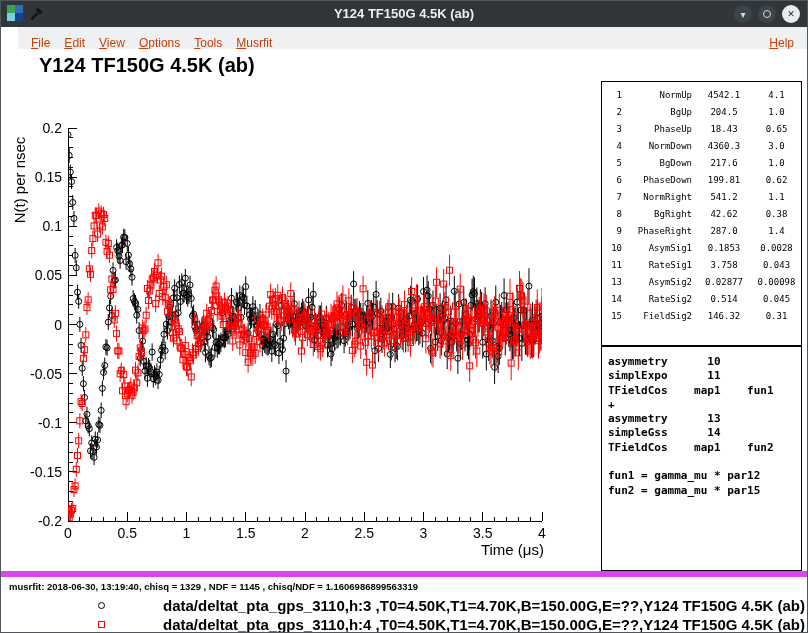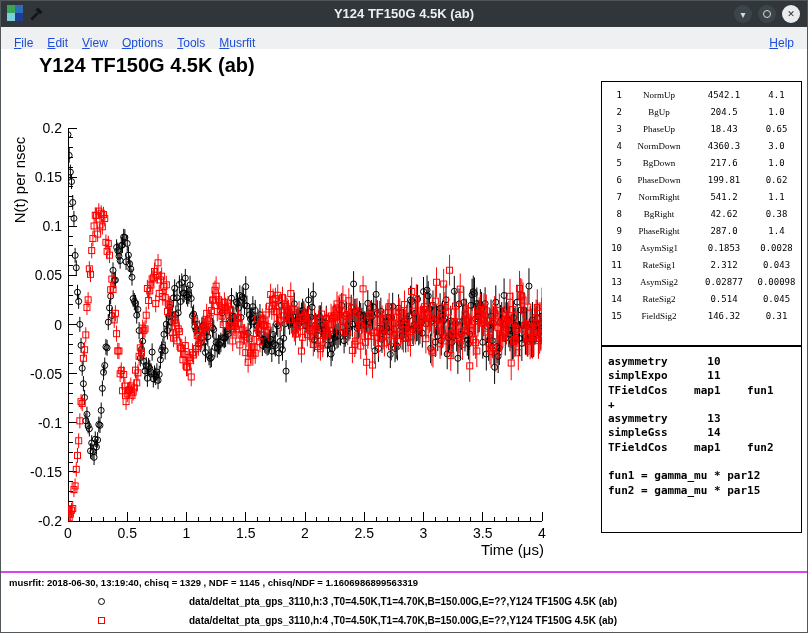--- a/index.html
+++ b/index.html
@@ -16,54 +16,54 @@
   .tb-buttons { position:absolute; right:7px; top:4px; display:flex; gap:6px; }
   .tb-btn { width:18px; height:18px; border-radius:50%; display:flex; align-items:center;
             justify-content:center; font-size:10px; background:#3c4549; color:#d7dbdd; cursor:default; }
   .tb-btn.close { background:#e9ebec; color:#2a2e31; font-size:9px; }
   .ring { width:8px; height:8px; border:1.5px solid #d7dbdd; border-radius:50%; }
   .appicon { width:16px; height:16px; display:grid; grid-template-columns:8px 8px; grid-template-rows:8px 8px; }
   .appicon span:nth-child(1){background:#3aa655}.appicon span:nth-child(2){background:#2d6fb7}
   .appicon span:nth-child(3){background:#7ad0e0}.appicon span:nth-child(4){background:#1c3f94}
 
   
-  .menubar { position:absolute; top:26px; left:0; right:0; height:33px; background:#eff0f1;
+  .menubar { position:absolute; top:26px; left:17px; right:0; height:33px; background:#eff0f1;
              border-bottom:1px solid #bdc3c7; display:flex; align-items:center;
-             font-size:12px; color:#1d4ed8; padding:0 6px; }
+             font-size:12px; color:#c2410c; padding:0 6px; }
   .menu-item { padding:2px 7px; cursor:default; }
   .menu-item .accel { text-decoration:underline; }
   .menu-right { margin-left:auto; display:flex; }
 
   
   .canvas { position:absolute; top:48px; left:0; right:0; height:522px; background:#fff; }
   .plot-title { position:absolute; left:38px; top:5px; font-size:20px; font-weight:bold; color:#000; }
   #plot-svg { position:absolute; left:0; top:0; }
 
   .param-box { position:absolute; left:600px; top:32px; width:201px; height:265px;
                border:1px solid #000; background:#fff; padding:5px 6px; overflow:hidden; }
   .p-row { display:grid; grid-template-columns:14px 66px 56px 41px; column-gap:4px;
            height:17px; line-height:17px; font-family:"DejaVu Sans Mono", monospace;
            font-size:9px; color:#000; }
-  .p-idx { text-align:right; } .p-name { text-align:center;font-family:Liberation Serif, serif; }
+  .p-idx { text-align:right; } .p-name { text-align:right; }
   .p-val, .p-err { text-align:center; }
 
-  .theory-box { position:absolute; left:600px; top:297px; width:201px; height:187px;
+  .theory-box { position:absolute; left:600px; top:297px; width:201px; height:225px;
                 border:1px solid #000; background:#fff; padding:8px 6px; }
   .theory-box pre { font-family:"DejaVu Sans Mono", monospace; font-size:11px;
                     font-weight:bold; line-height:14.3px; color:#000; }
 
   
   .bottombar { position:absolute; top:570px; left:0; right:0; height:63px; background:#fff;
-               border-top:2px solid #d946ef; }
+               border-top:6px solid #d946ef; }
   .musrfit-line { position:absolute; left:8px; top:4px; font-size:9.5px; font-weight:bold; color:#000; }
   .legend { position:absolute; left:0; right:0; top:19px; }
   .lg-row { display:flex; align-items:center; height:19px; }
   .lg-marker { margin-left:97px; width:7px; height:7px; border:1px solid #000; background:#fff; flex:none; }
   .lg-marker.circle { border-radius:50%; }
-  .lg-text { margin-left:84px; font-size:10px; font-weight:bold; color:#000; white-space:nowrap; }
+  .lg-text { margin-left:58px; font-size:15px; font-weight:bold; color:#000; white-space:nowrap; }
 </style>
 </head>
 <body>
 
 <div class="window">
 
   <div class="titlebar">
     <div class="tb-left">
       <span class="appicon">
           <span></span>
@@ -1883,21 +1883,21 @@
         </div>
         <div class="p-row">
           <span class="p-idx">10</span>
           <span class="p-name">AsymSig1</span>
           <span class="p-val">0.1853</span>
           <span class="p-err">0.0028</span>
         </div>
         <div class="p-row">
           <span class="p-idx">11</span>
           <span class="p-name">RateSig1</span>
-          <span class="p-val">2.312</span>
+          <span class="p-val">3.758</span>
           <span class="p-err">0.043</span>
         </div>
         <div class="p-row">
           <span class="p-idx">13</span>
           <span class="p-name">AsymSig2</span>
           <span class="p-val">0.02877</span>
           <span class="p-err">0.00098</span>
         </div>
         <div class="p-row">
           <span class="p-idx">14</span>

